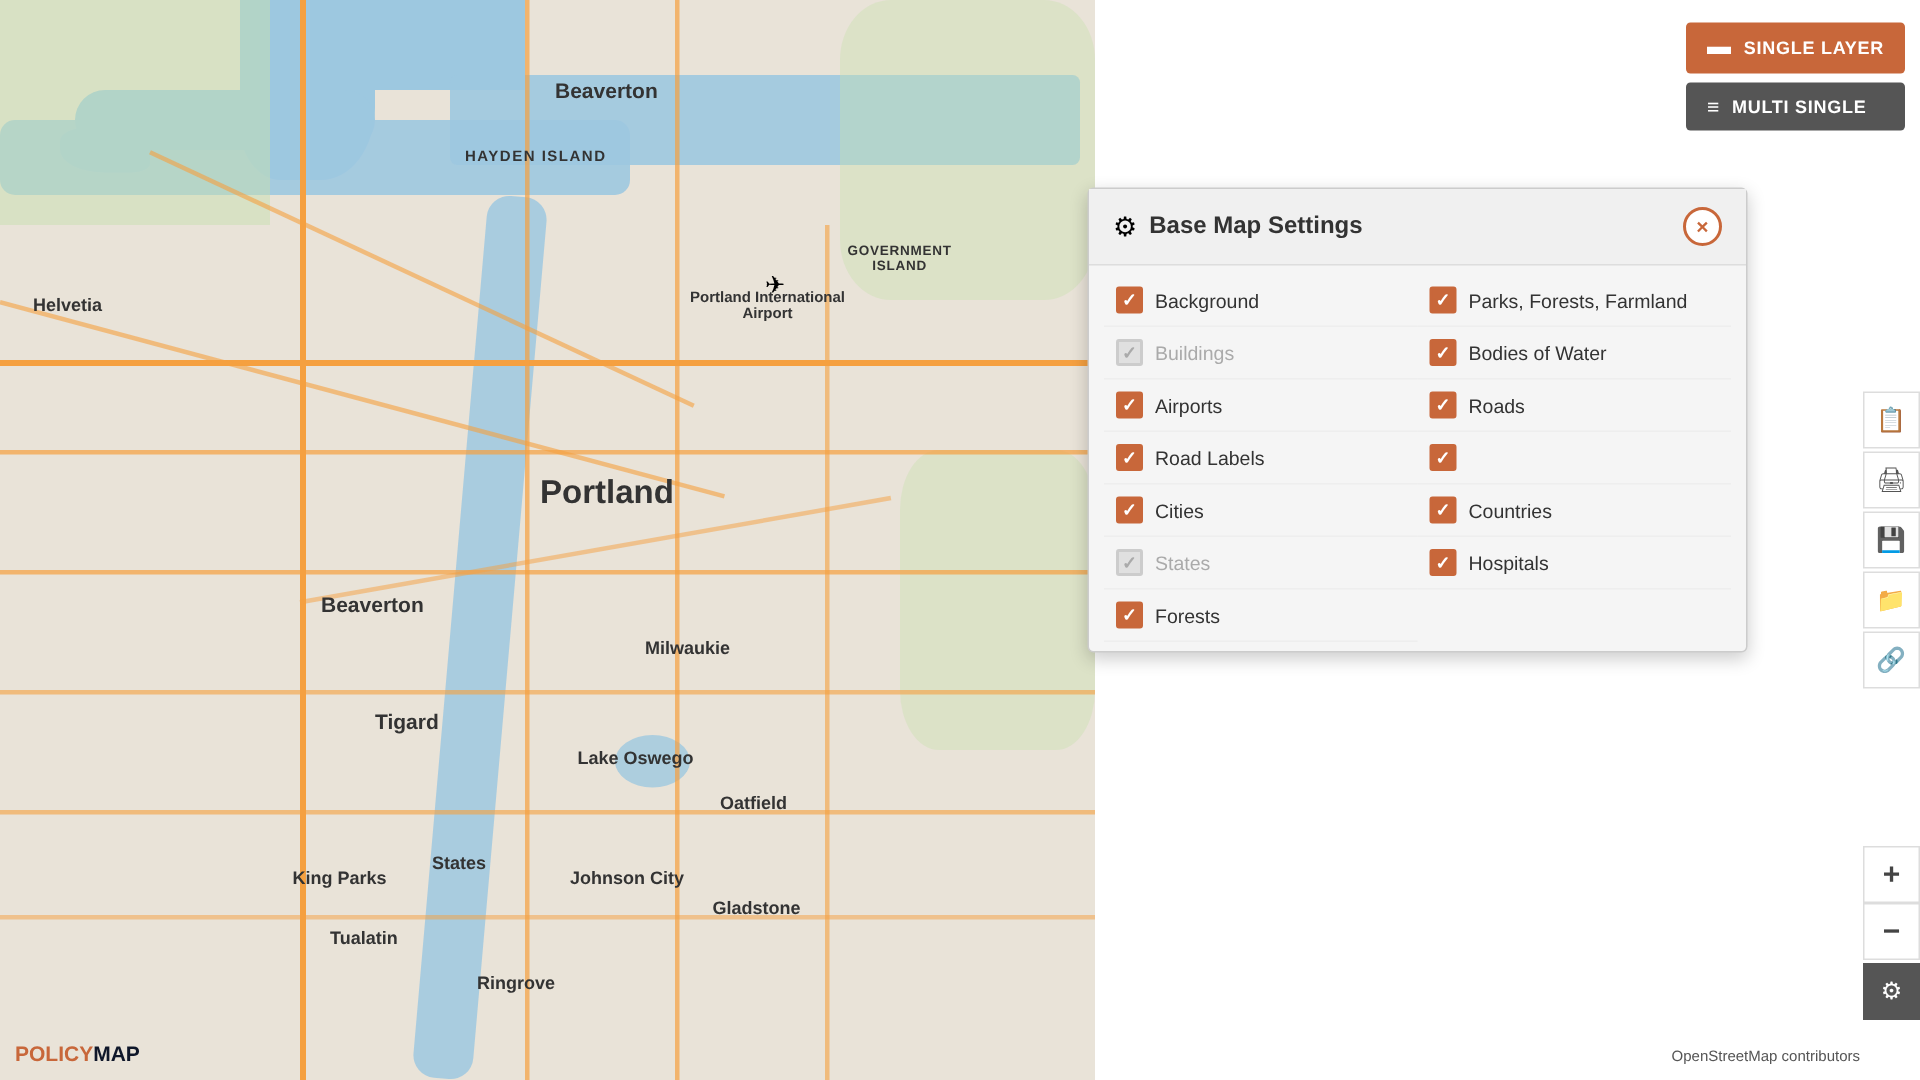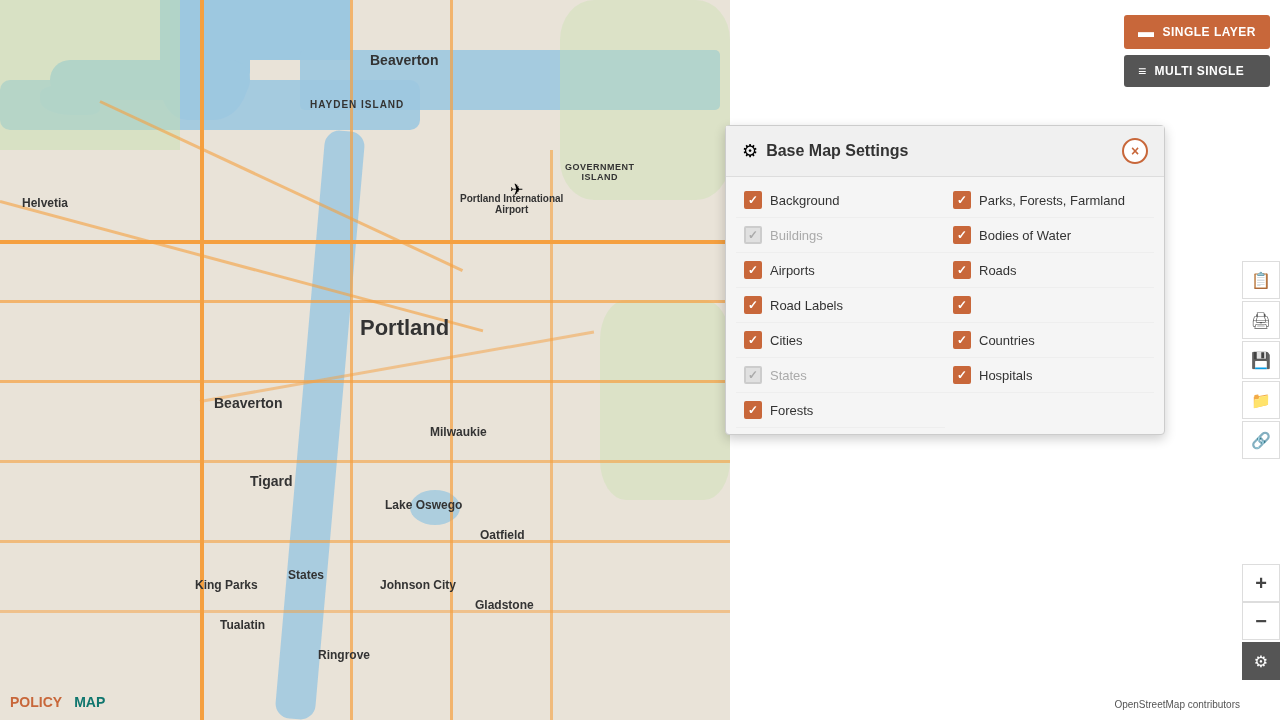--- a/index.html
+++ b/index.html
@@ -95,21 +95,21 @@
     
     .policymap-logo {
       position: absolute;
       bottom: 10px;
       left: 10px;
       font-size: 14px;
       font-weight: bold;
       color: #c8673a;
       z-index: 100;
     }
-    .policymap-logo span { color: #0f766e; margin-left: 12px; }
+    .policymap-logo span { color: #0f172a; }
 
     
     .attribution {
       position: absolute;
       bottom: 10px;
       right: 40px;
       font-size: 10px;
       color: #555;
       z-index: 100;
     }

